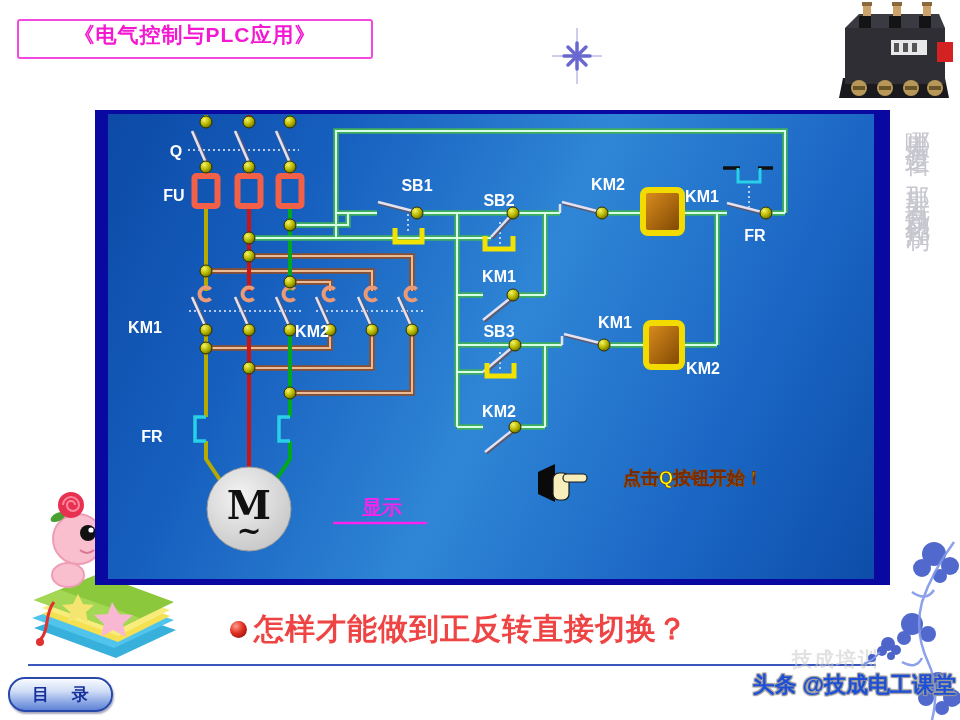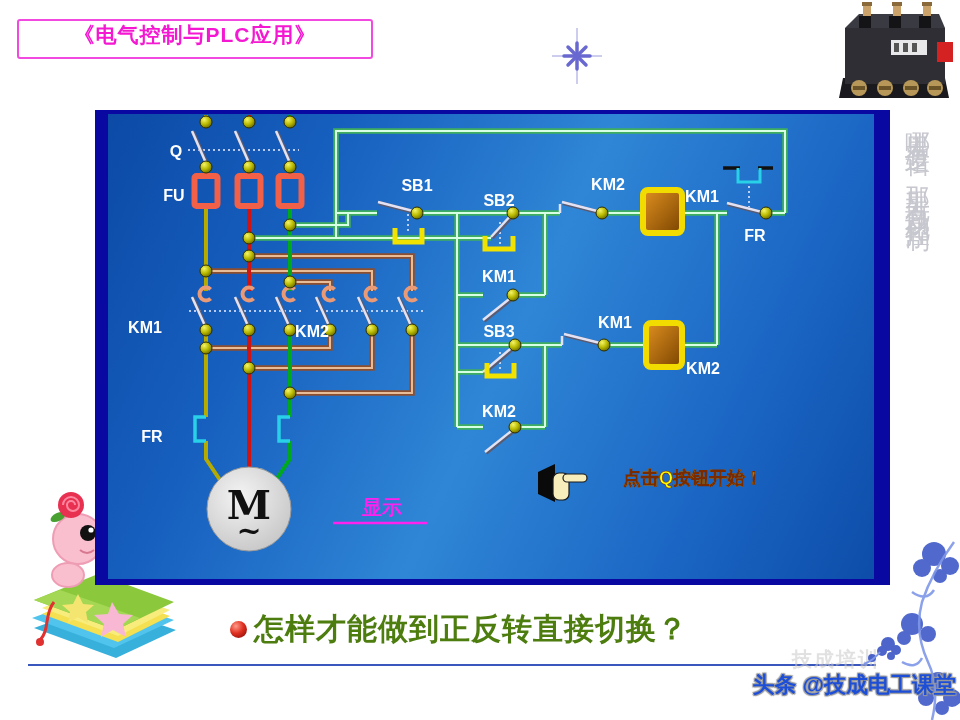--- a/index.html
+++ b/index.html
@@ -24,21 +24,21 @@
   .panel svg{position:absolute;left:0;top:0;}
   .lbl{font:bold 16px "Liberation Sans",sans-serif;fill:#ffffff;}
   .hintT{font:bold 18px "Liberation Sans",sans-serif;fill:#ffff00;stroke:#7a2a00;stroke-width:0.6px;}
   .showT{font:bold 20px "Liberation Sans",sans-serif;fill:#ff22ee;}
   .motorM{font:bold 40px "DejaVu Serif","Liberation Serif",serif;fill:#111;}
   .motorS{font:bold 30px "DejaVu Serif","Liberation Serif",serif;fill:#111;}
   
   .question{position:absolute;left:230px;top:609px;z-index:5;display:flex;align-items:center;}
   .q-bullet{width:17px;height:17px;border-radius:50%;margin-right:7px;flex:none;
     background:radial-gradient(circle at 35% 30%,#ff9a8a,#e03020 45%,#7a0505);}
-  .q-text{color:#4d7c0f;font-size:30px;font-weight:bold;letter-spacing:1px;}
+  .q-text{color:#ef4444;font-size:30px;font-weight:bold;letter-spacing:1px;}
   .divider{position:absolute;left:28px;top:664px;width:848px;height:2px;background:#3a57be;z-index:1;}
   
   .toc{position:absolute;left:8px;top:677px;width:101px;height:31px;z-index:5;
     border:2px solid #2848aa;border-radius:17px;cursor:pointer;
     background:linear-gradient(#f8fbff 0%,#cfdcf6 40%,#8aa6e4 75%,#5f83d6 100%);
     display:flex;align-items:center;justify-content:center;
     box-shadow:inset 0 1px 0 #fff,1px 2px 2px rgba(0,0,60,.35);}
   .toc span{color:#15309a;font-size:17px;font-weight:bold;letter-spacing:9px;padding-left:9px;}
   
   .wm{position:absolute;right:4px;top:670px;z-index:5;color:#1d4ed8;font-size:22px;font-weight:bold;
@@ -409,20 +409,23 @@
       <circle cx="28" cy="10" r="7"></circle>
         <circle cx="36" cy="16" r="5"></circle>
         <circle cx="22" cy="17" r="5"></circle>
       <circle cx="31" cy="22" r="4"></circle>
         <circle cx="12" cy="24" r="4"></circle>
     </g>
     <path d="M4,30 Q14,26 20,18" stroke="#7f97e8" stroke-width="2" fill="none"></path>
   </svg>
   <div class="wm">头条 @技成电工课堂</div>
 
+  <div class="toc">
+    <span>目 录</span>
+  </div>
 
   <svg class="book" width="162" height="112" viewBox="0 0 162 112">
     <polygon points="14,72 96,102 156,74 80,48" fill="#38b0dc"></polygon>
     <polygon points="12,62 94,92 154,64 78,38" fill="#50c4ec"></polygon>
     <polygon points="22,58 98,86 150,60 76,34" fill="#f4e050"></polygon>
     <polygon points="22,52 98,80 150,54 76,28" fill="#f8ec7c"></polygon>
     <polygon points="14,44 96,74 154,46 78,18" fill="#8cc83c"></polygon>
     <polygon points="14,44 40,34 120,62 96,74" fill="#a4d854"></polygon>
     <polygon points="58,38 63,48 74,49 66,56 68,67 58,61 48,67 50,56 42,49 53,48" fill="#f4e470"></polygon>
     <polygon points="92,46 99,58 113,59 103,68 106,81 93,74 81,81 84,68 74,59 88,58" fill="#f8b8d4"></polygon>

